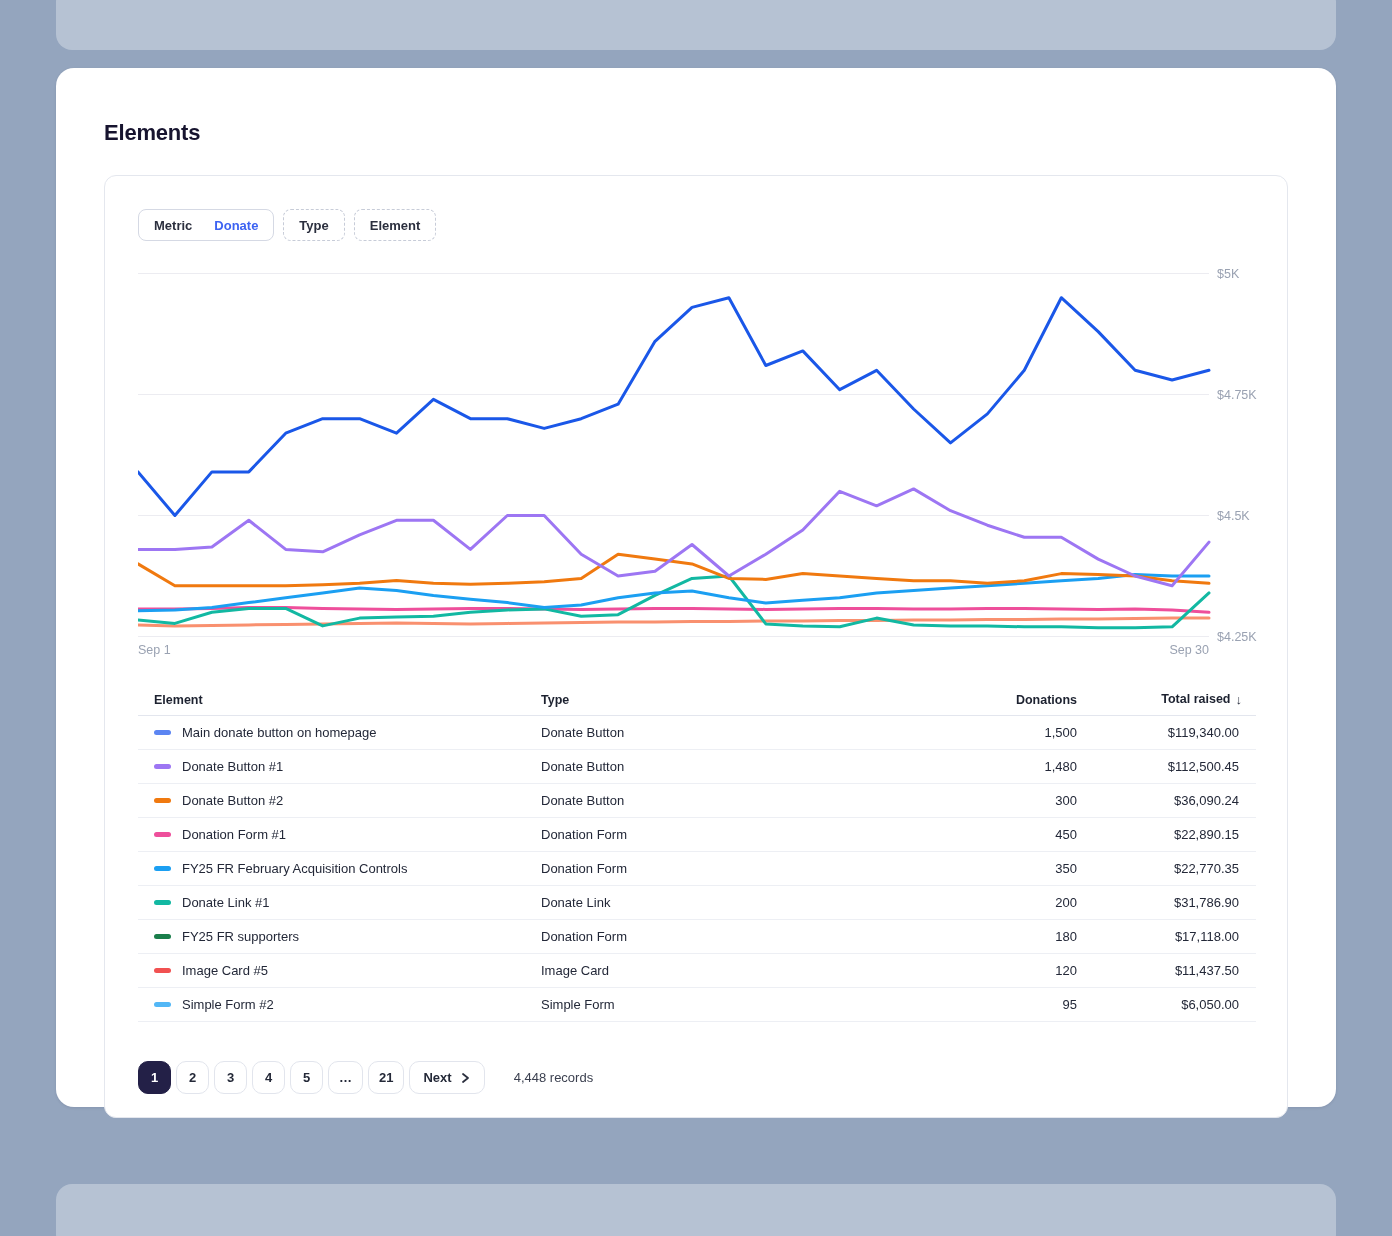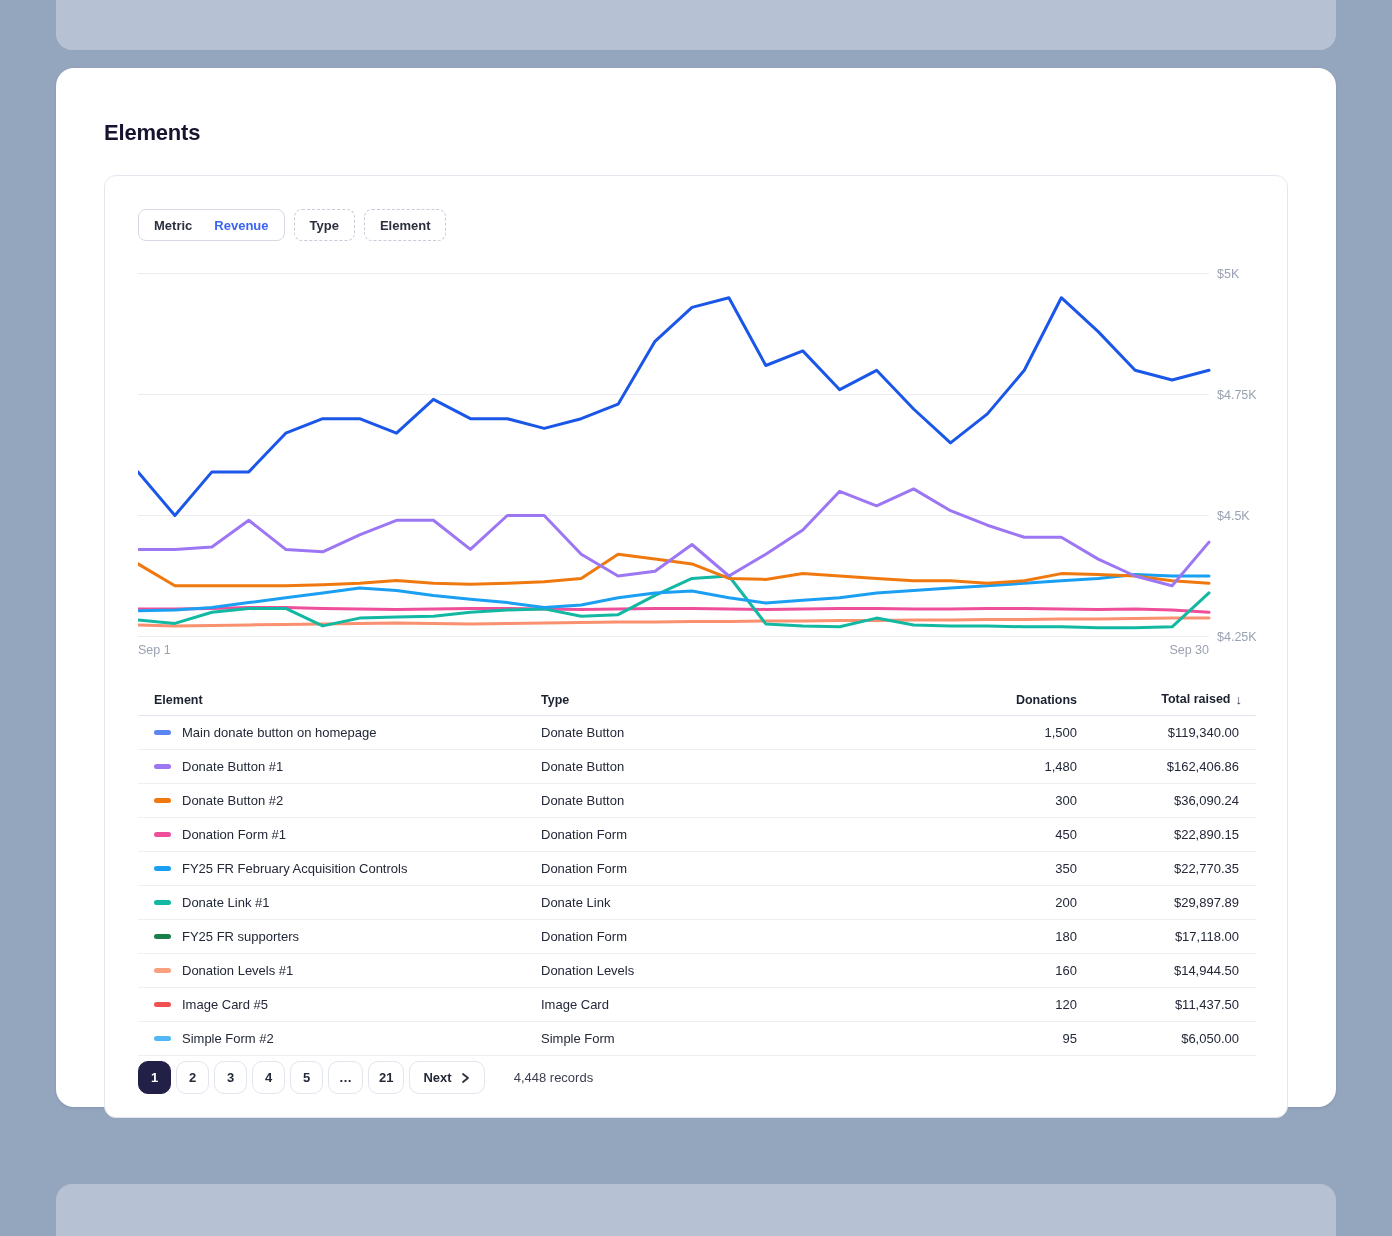--- a/index.html
+++ b/index.html
@@ -83,21 +83,21 @@
 <div class="stack-top"></div>
 
 <div class="main-card">
   <h1 class="page-title">Elements</h1>
 
   <div class="inner-card">
 
     <div class="chips">
       <button class="chip solid">
         <span>Metric</span>
-        <span class="chip-value">Revenue</span>
+        <span class="chip-value">Donate</span>
       </button>
       <button class="chip dashed">
         <span>Type</span>
       </button>
       <button class="chip dashed">
         <span>Element</span>
       </button>
     </div>
 
     <svg id="chart" class="chart-svg" width="1120" height="415" viewBox="0 0 1120 415">
@@ -140,21 +140,21 @@
             <div class="num">1,500</div>
             <div class="num num-total">$119,340.00</div>
           </div>
           <div class="trow">
             <div class="cell-el">
               <span class="dash" style="background: rgb(157, 118, 243);"></span>
               <span>Donate Button #1</span>
             </div>
             <div>Donate Button</div>
             <div class="num">1,480</div>
-            <div class="num num-total">$162,406.86</div>
+            <div class="num num-total">$112,500.45</div>
           </div>
           <div class="trow">
             <div class="cell-el">
               <span class="dash" style="background: rgb(240, 121, 15);"></span>
               <span>Donate Button #2</span>
             </div>
             <div>Donate Button</div>
             <div class="num">300</div>
             <div class="num num-total">$36,090.24</div>
           </div>
@@ -176,39 +176,30 @@
             <div class="num">350</div>
             <div class="num num-total">$22,770.35</div>
           </div>
           <div class="trow">
             <div class="cell-el">
               <span class="dash" style="background: rgb(18, 184, 162);"></span>
               <span>Donate Link #1</span>
             </div>
             <div>Donate Link</div>
             <div class="num">200</div>
-            <div class="num num-total">$29,897.89</div>
+            <div class="num num-total">$31,786.90</div>
           </div>
           <div class="trow">
             <div class="cell-el">
               <span class="dash" style="background: rgb(26, 126, 75);"></span>
               <span>FY25 FR supporters</span>
             </div>
             <div>Donation Form</div>
             <div class="num">180</div>
             <div class="num num-total">$17,118.00</div>
-          </div>
-          <div class="trow">
-            <div class="cell-el">
-              <span class="dash" style="background: rgb(249, 160, 126);"></span>
-              <span>Donation Levels #1</span>
-            </div>
-            <div>Donation Levels</div>
-            <div class="num">160</div>
-            <div class="num num-total">$14,944.50</div>
           </div>
           <div class="trow">
             <div class="cell-el">
               <span class="dash" style="background: rgb(241, 81, 81);"></span>
               <span>Image Card #5</span>
             </div>
             <div>Image Card</div>
             <div class="num">120</div>
             <div class="num num-total">$11,437.50</div>
           </div>

